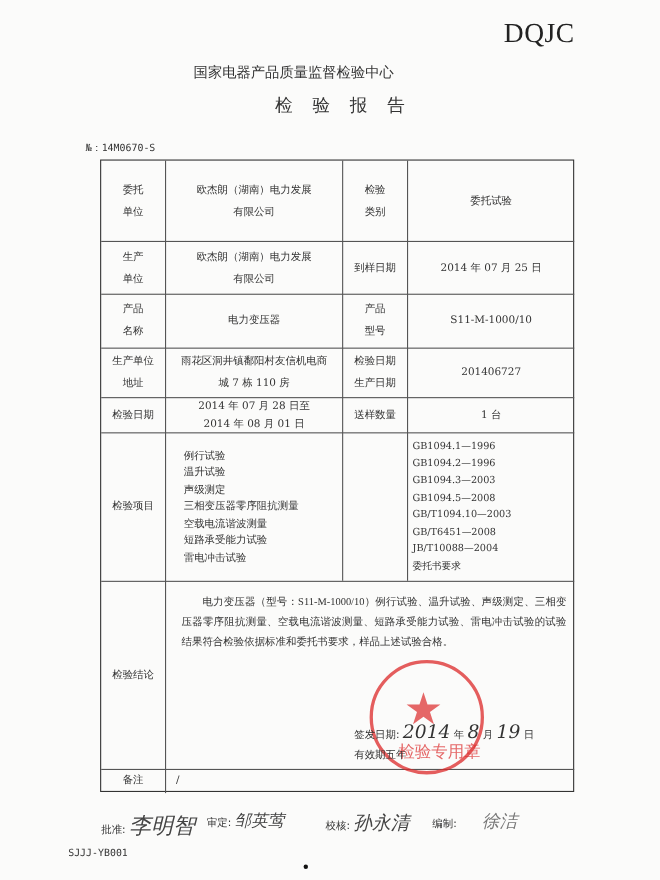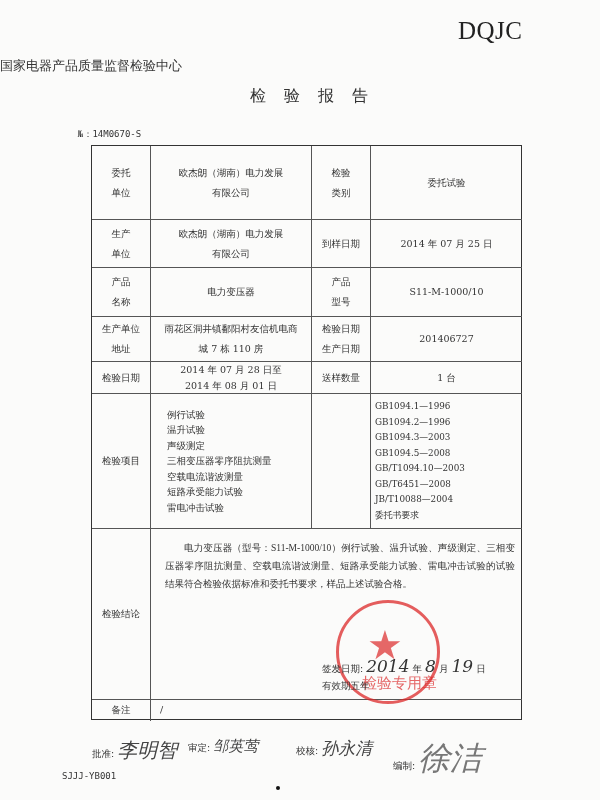--- a/index.html
+++ b/index.html
@@ -10,21 +10,21 @@
     color: #333;
     position: relative;
   }
   .abs { position: absolute; }
   .brand {
     left: 458px; top: 17px;
     font-family: "Liberation Serif", serif;
     font-size: 25px; color: #222; letter-spacing: 0.5px;
   }
   .org {
-    left: 0; width: 534px; top: 57px; text-align: left;
+    left: 0; width: 534px; top: 57px; text-align: center;
     font-family: "DejaVu Sans", sans-serif;
     font-size: 13px; color: #333;
   }
   .title {
     left: 0; width: 600px; top: 86px; text-align: center;
     font-family: "DejaVu Sans", sans-serif;
     font-size: 16px; color: #333; letter-spacing: 18px; padding-left: 18px;
   }
   .report-no {
     left: 78px; top: 128px;
@@ -234,17 +234,17 @@
 <div class="abs sigrow" style="left:188px;">
   <span>审定:</span>
   <span class="sig" style="font-size:15px;">邹英莺</span>
 </div>
 <div class="abs sigrow" style="left:296px;">
   <span>校核:</span>
   <span class="sig" style="font-size:17px;">孙永清</span>
 </div>
 <div class="abs sigrow" style="left:393px;">
   <span>编制:</span>
-  <span class="sig" style="font-size:32px;color:#777;margin-left:0;">徐洁</span>
+  <span class="sig" style="font-size:16px;color:#777;margin-left:20px;">徐洁</span>
 </div>
 
 <div class="abs form-code">SJJJ-YB001</div>
 <div class="abs dot"></div>
 
 </body></html>

